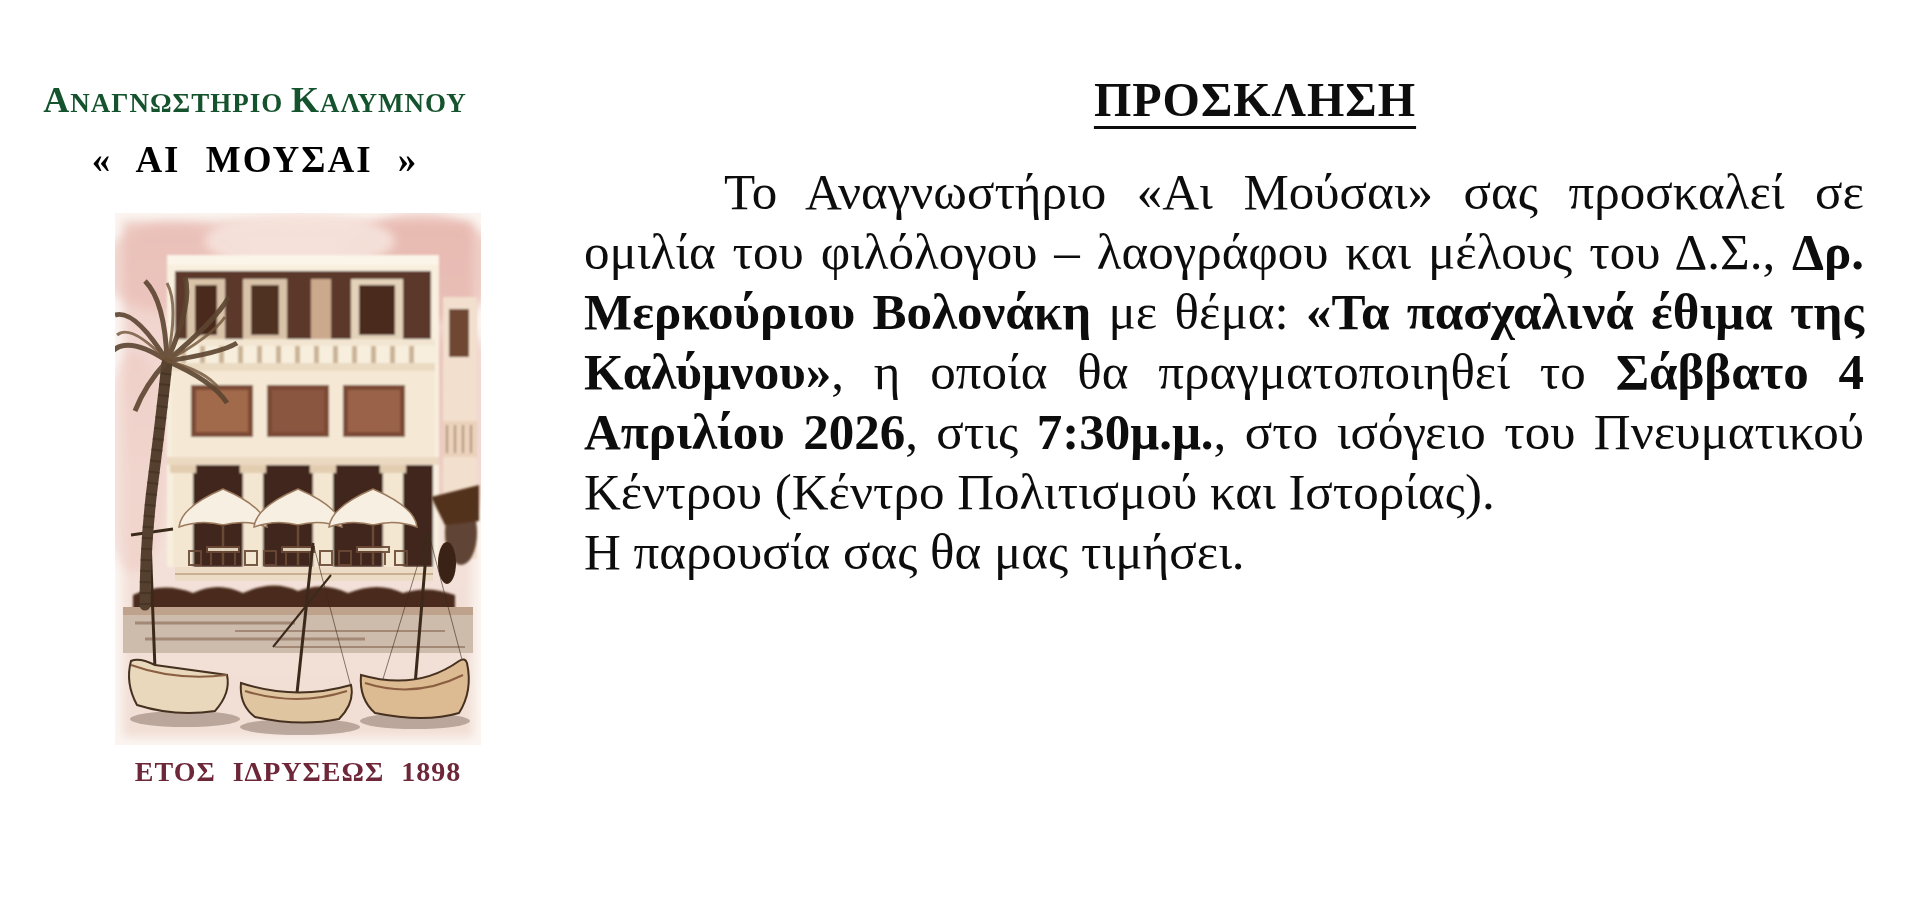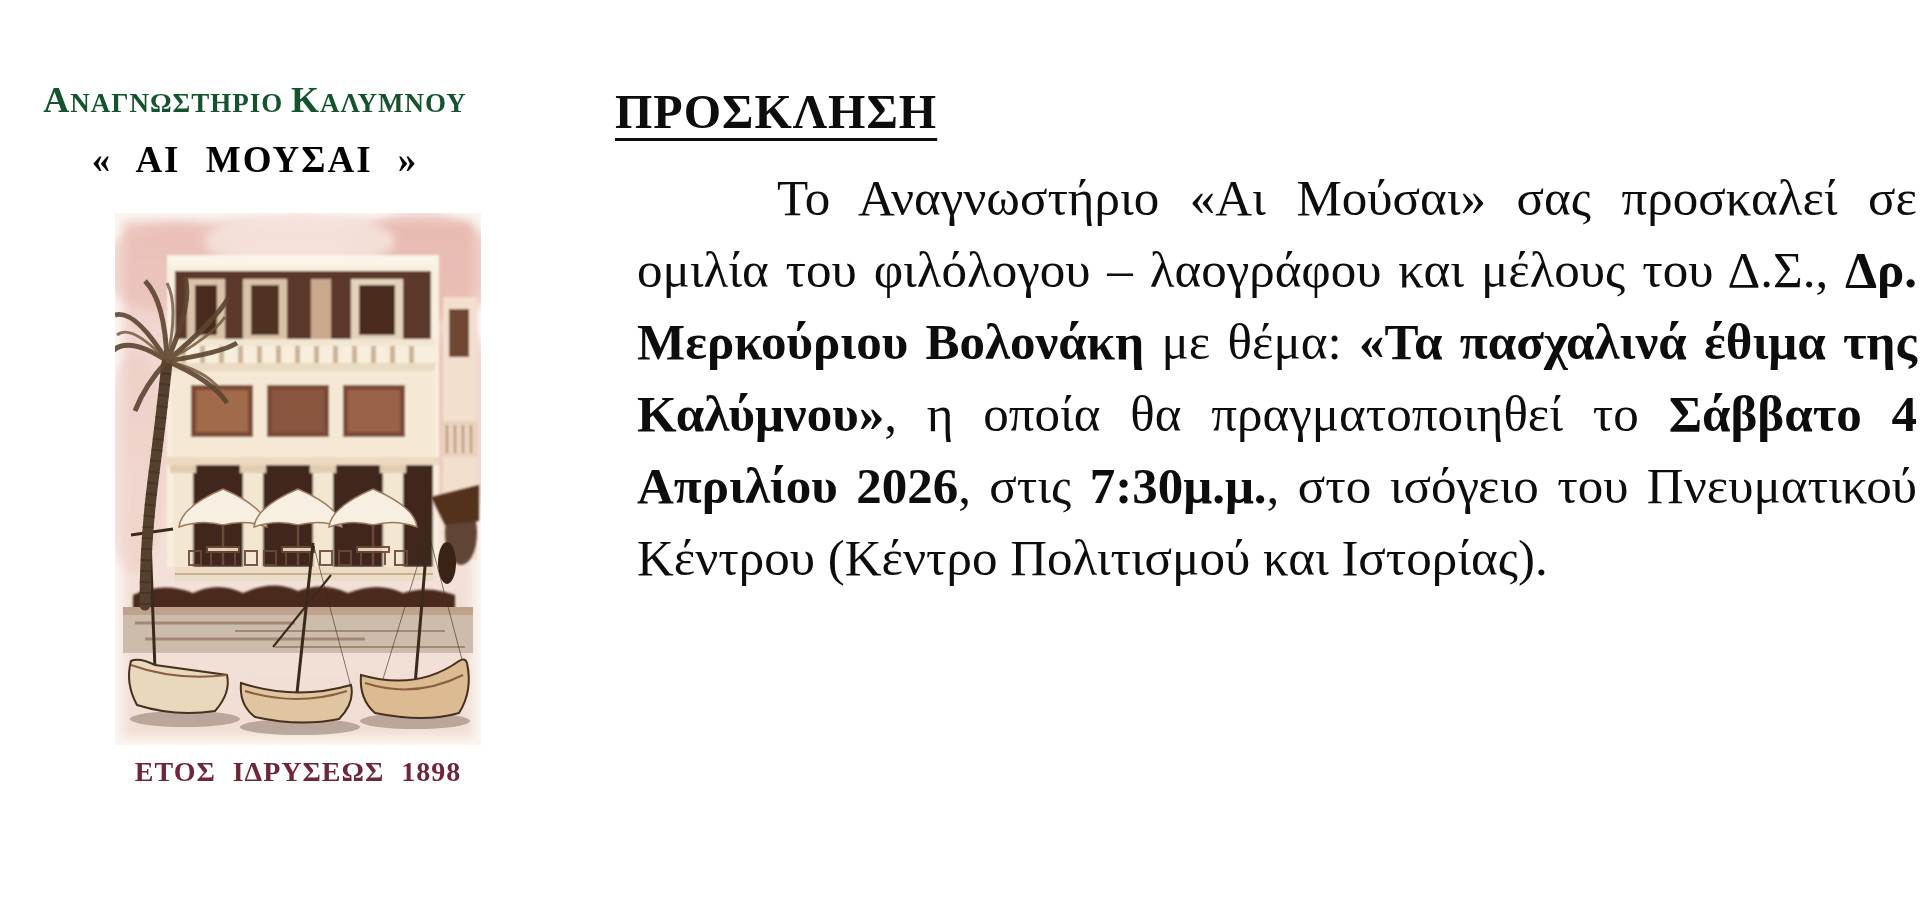--- a/index.html
+++ b/index.html
@@ -24,27 +24,27 @@
   }
   .artwork-box{left:115px;top:213px;width:366px;height:532px;}
   .founding{
     left:108px;top:756px;width:380px;text-align:center;
     font-weight:700;font-size:28px;letter-spacing:1px;word-spacing:9px;color:#6e2639;
     white-space:nowrap;
   }
 
   
   .inv-title{
-    left:615px;top:84px;width:1280px;
+    left:615px;top:72px;width:1280px;text-align:center;
     font-weight:700;font-size:48px;letter-spacing:1px;color:#0d0d0d;
   }
   .inv-title span{
     text-decoration:underline;text-decoration-thickness:3px;text-underline-offset:10px;
   }
-  .inv-body{left:637px;top:162px;width:1280px;font-size:51px;line-height:72px;color:#0d0d0d;}
+  .inv-body{left:584px;top:162px;width:1280px;font-size:51px;line-height:60px;color:#0d0d0d;}
   .inv-body p{margin:0;}
   .body-par{text-align:justify;text-align-last:left;text-indent:140px;}
   .body-par .bold{font-weight:700;}
   .honor{text-align:left;}
   .closing{padding-left:688px;margin-top:58px;white-space:nowrap;}
 </style>
 </head>
 <body>
 
 <div class="abs masthead-name"><span class="initial">Α</span>ΝΑΓΝΩΣΤΗΡΙΟ <span class="initial">Κ</span>ΑΛΥΜΝΟΥ</div>
@@ -235,13 +235,14 @@
 </div>
 
 <div class="abs founding">ΕΤΟΣ ΙΔΡΥΣΕΩΣ 1898</div>
 
 <div class="abs inv-title">
   <span>ΠΡΟΣΚΛΗΣΗ</span>
 </div>
 
 <div class="abs inv-body">
   <p class="body-par"><span>Το Αναγνωστήριο «Αι Μούσαι» σας προσκαλεί σε ομιλία του φιλόλογου – λαογράφου και μέλους του Δ.Σ., </span><span class="bold">Δρ. Μερκούριου Βολονάκη</span><span> με θέμα: </span><span class="bold">«Τα πασχαλινά έθιμα της Καλύμνου»</span><span>, η οποία θα πραγματοποιηθεί το </span><span class="bold">Σάββατο 4 Απριλίου 2026</span><span>, στις </span><span class="bold">7:30μ.μ.</span><span>, στο ισόγειο του Πνευματικού Κέντρου (Κέντρο Πολιτισμού και Ιστορίας).</span></p>
+  <p class="honor">Η παρουσία σας θα μας τιμήσει.</p>
 </div>
 
 </body></html>

